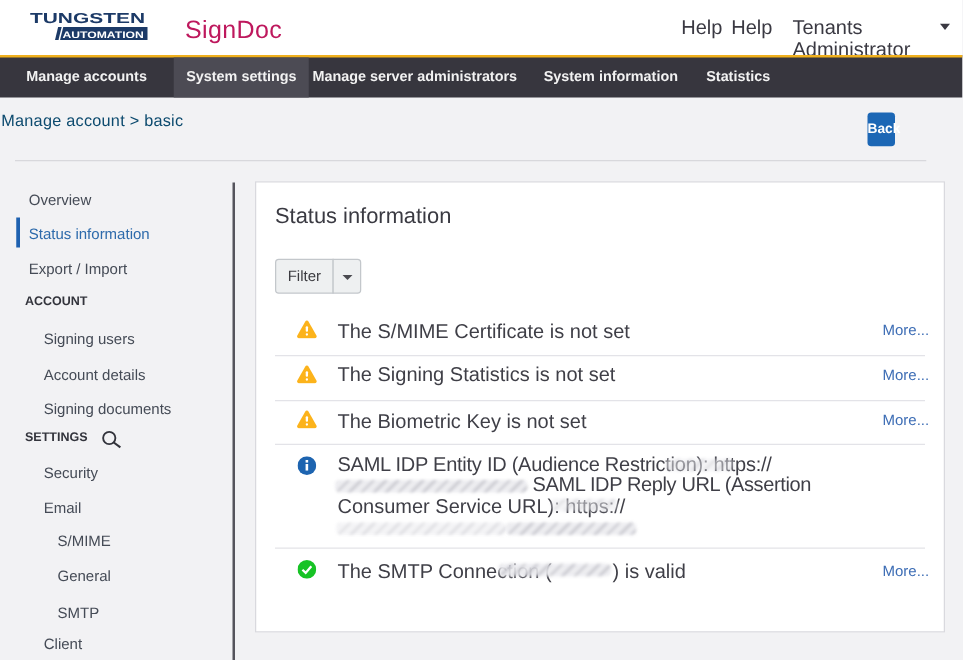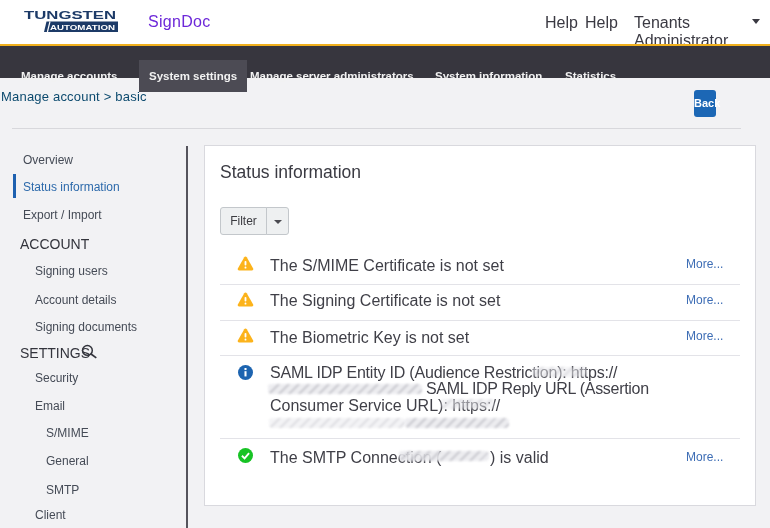--- a/index.html
+++ b/index.html
@@ -2,50 +2,50 @@
 <html><head>
 <meta charset="utf-8">
 <style>
   * { margin:0; padding:0; box-sizing:border-box; }
   html,body { width:770px; height:528px; overflow:hidden; }
   body { font-family:"Liberation Sans", sans-serif; background:#f2f2f4; position:relative; }
   .abs { position:absolute; }
 
   
   #hdr { position:absolute; left:0; top:0; width:770px; height:44px; background:#fff; }
-  #signdoc { position:absolute; left:148px; top:13px; font-size:16px; color:#6d28d9; letter-spacing:.3px; }
+  #signdoc { position:absolute; left:148px; top:13px; font-size:20px; color:#be185d; letter-spacing:.3px; }
   .toplink { position:absolute; top:14px; font-size:16px; color:#3a3942; }
 
   
   #nav { position:absolute; left:0; top:44px; width:770px; height:34px; background:#37363e; border-top:2px solid #f0b01d; }
-  .tab { position:absolute; top:60px; height:32px; line-height:32px; color:#f2f2f2; font-size:11.5px; font-weight:700; padding:0 12px; }
+  .tab { position:absolute; top:46px; height:32px; line-height:32px; color:#f2f2f2; font-size:11.5px; font-weight:700; padding:0 12px; }
   .tab.active { background:#4c4b54; padding:0 10px;margin-left:11px; }
 
   
   #crumb { position:absolute; left:1px; top:89px; font-size:13px; letter-spacing:.2px; color:#0c4a6e; }
   #backbtn { position:absolute; left:694px; top:90px; width:22px; height:27px; background:#1c67b5; border-radius:3px; color:#fff; font-size:11px; font-weight:700; line-height:27px; }
   #hline { position:absolute; left:12px; top:128px; width:729px; height:1px; background:#d8d8dc; }
 
   
   .side { position:absolute; font-size:12px; color:#454b56; white-space:nowrap; }
-  .side.hd { font-weight:400; font-size:14px; color:#33343c; }
+  .side.hd { font-weight:700; font-size:10px; color:#33343c; }
   .side.sel { color:#2d6aab; }
   #selbar { position:absolute; left:13px; top:174px; width:3px; height:24px; background:#1e61b0; }
   #vdiv { position:absolute; left:186px; top:146px; width:2px; height:382px; background:#55545c; }
 
   
   #panel { position:absolute; left:204px; top:145px; width:552px; height:361px; background:#fff; border:1px solid #d9d9de; }
   #ptitle { position:absolute; left:220px; top:162px; font-size:17.5px; color:#3a3a42; }
   #fbtn { position:absolute; left:220px; top:207px; width:47px; height:28px; background:#eef0f1; border:1px solid #c3c7cb; border-radius:3px 0 0 3px; font-size:12px; color:#3b3b40; text-align:center; line-height:26px; }
   #fcar { position:absolute; left:266px; top:207px; width:23px; height:28px; background:#eef0f1; border:1px solid #c3c7cb; border-radius:0 3px 3px 0; }
   #fcar:after { content:""; position:absolute; left:7px; top:12px; border-left:4.5px solid transparent; border-right:4.5px solid transparent; border-top:4.5px solid #4a4a50; }
 
   .sep { position:absolute; left:220px; width:520px; height:1px; background:#e3e3e8; }
   .rowtxt { position:absolute; font-size:16px; color:#3f3f47; white-space:nowrap; }
-  .more { position:absolute; font-size:12px; color:#3d6db5; }
+  .more { position:absolute; font-size:12px; color:#3d6db5;margin-left:20px; }
   .smudge { position:absolute; border-radius:4px;
     background:repeating-linear-gradient(135deg, #c5c5cc 0 2px, #ebebef 2px 7px);
     filter:blur(1.2px); opacity:.9; }
   .smudge.light { opacity:.55; }
 </style>
 </head>
 <body>
 
 <div id="hdr"></div>
 
@@ -106,21 +106,21 @@
 </svg>
 <div class="rowtxt" style="left:270px;top:257px">The S/MIME Certificate is not set</div>
 <div class="more" style="left:686px;top:257px">More...</div>
 <div class="sep" style="top:284px"></div>
 
 <svg class="abs" style="left:237px;top:292px" width="17" height="15" viewBox="0 0 24 21">
   <path d="M10.2 1.6 a2.1 2.1 0 0 1 3.6 0 l9 15.8 a2.1 2.1 0 0 1 -1.8 3.1 H3 a2.1 2.1 0 0 1 -1.8 -3.1 Z" fill="#fcb31b"></path>
   <rect x="10.7" y="7" width="2.6" height="6.2" rx="1.2" fill="#fff"></rect>
   <rect x="10.7" y="14.8" width="2.6" height="2.8" rx="1.2" fill="#fff"></rect>
 </svg>
-<div class="rowtxt" style="left:270px;top:292px">The Signing Certificate is not set</div>
+<div class="rowtxt" style="left:270px;top:292px">The Signing Statistics is not set</div>
 <div class="more" style="left:686px;top:293px">More...</div>
 <div class="sep" style="top:320px"></div>
 
 <svg class="abs" style="left:237px;top:328px" width="17" height="15" viewBox="0 0 24 21">
   <path d="M10.2 1.6 a2.1 2.1 0 0 1 3.6 0 l9 15.8 a2.1 2.1 0 0 1 -1.8 3.1 H3 a2.1 2.1 0 0 1 -1.8 -3.1 Z" fill="#fcb31b"></path>
   <rect x="10.7" y="7" width="2.6" height="6.2" rx="1.2" fill="#fff"></rect>
   <rect x="10.7" y="14.8" width="2.6" height="2.8" rx="1.2" fill="#fff"></rect>
 </svg>
 <div class="rowtxt" style="left:270px;top:329px">The Biometric Key is not set</div>
 <div class="more" style="left:686px;top:329px">More...</div>

